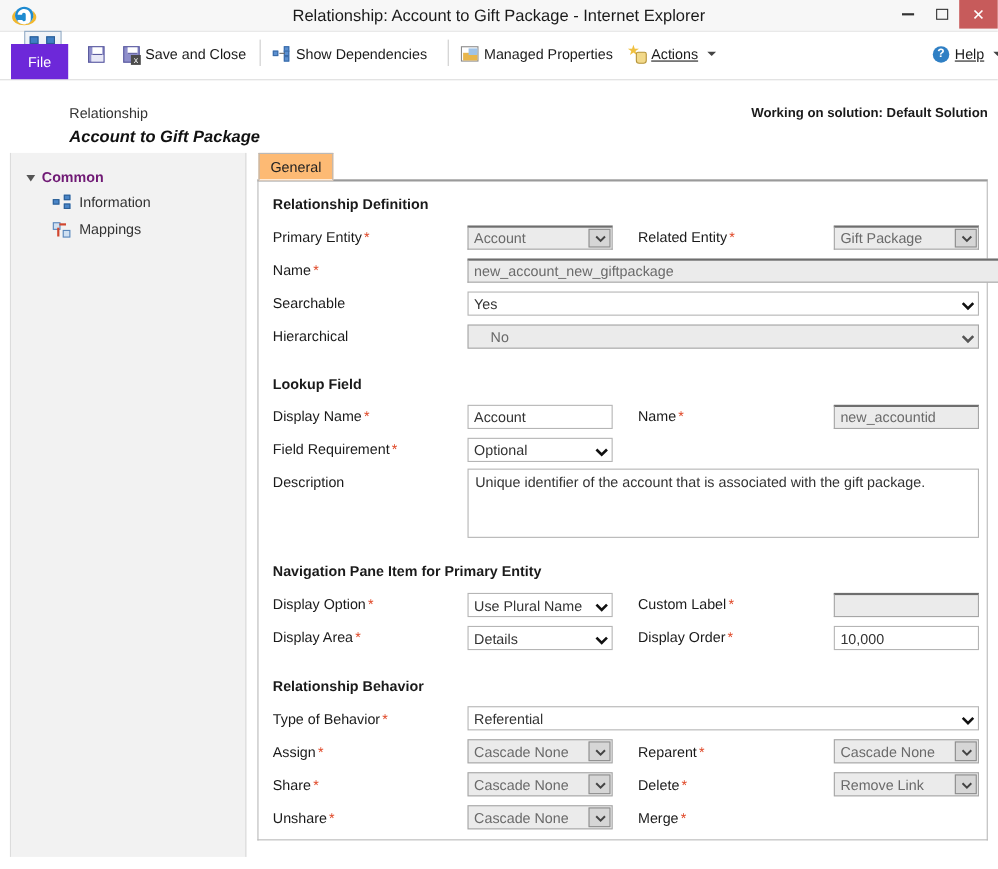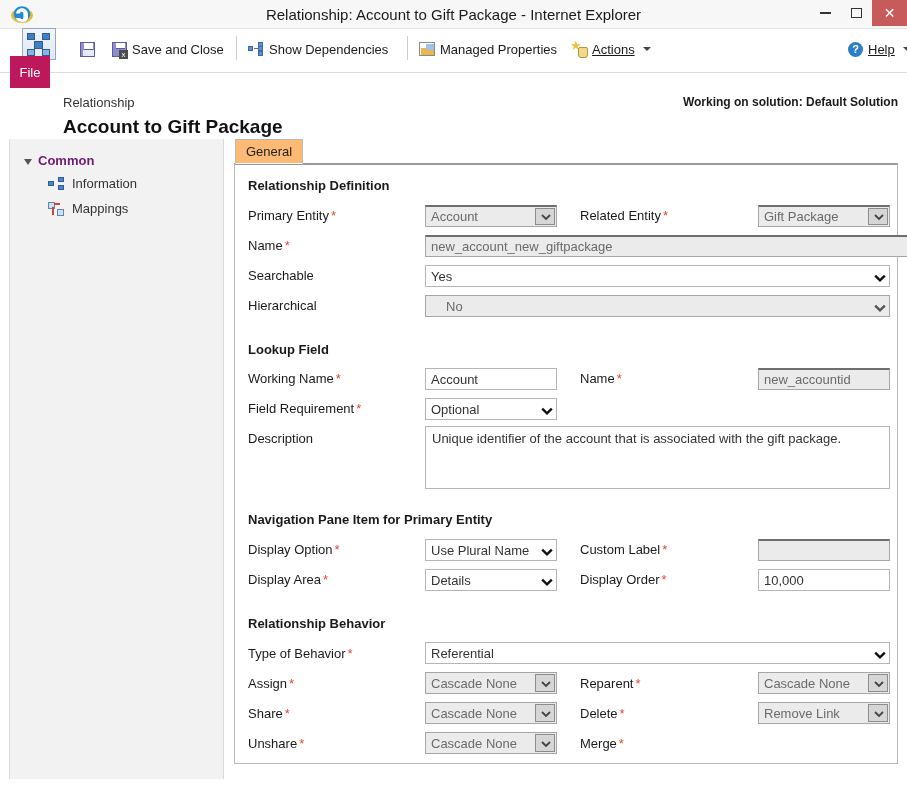--- a/index.html
+++ b/index.html
@@ -37,22 +37,22 @@
   .glyph-min { display:block; width:11px; height:2px; background:#333; }
   .glyph-max { display:block; width:11px; height:10px; border:1.6px solid #333; }
 
   
   .ribbon {
     position: absolute; left: 0; top: 29px; width: 907px; height: 44px;
     background: #ffffff;
     border-bottom: 1px solid #dcdcdc;
   }
   .file-tab {
-    position: absolute; left: 10px; top: 56px; width: 40px; height: 32px;
-    background: #be185d; color: #fff;
+    position: absolute; left: 10px; top: 40px; width: 52px; height: 32px;
+    background: #6d28d9; color: #fff;
     font-size: 13px; display:flex; align-items:center; justify-content:center;
     z-index: 3;
   }
   .cmd {
     position: absolute; top: 34px; height: 30px;
     display: flex; align-items: center; gap: 5px;
     font-size: 13px; color: #1a1a1a; white-space: nowrap;
     cursor: default;
   }
   .cmd .lbl { line-height: 1; }
@@ -107,21 +107,21 @@
   .hdr-icon i { position:absolute; background:#3f7fc4; border:1px solid #2a5d96; display:block; }
   .hdr-icon i:nth-child(1){ left:4px; top:4px; width:8px; height:7px; }
   .hdr-icon i:nth-child(2){ left:19px; top:4px; width:8px; height:7px; }
   .hdr-icon i:nth-child(3){ left:11px; top:12px; width:9px; height:8px; }
   .hdr-icon i:nth-child(4){ left:4px; top:20px; width:8px; height:7px; background:#8ab4e0; }
   .hdr-icon i:nth-child(5){ left:19px; top:20px; width:8px; height:7px; background:#8ab4e0;}
   .hdr-sub {
     position: absolute; left: 63px; top: 95px; font-size: 13px; color: #333;
   }
   .hdr-title {
-    position: absolute; left: 63px; top: 116px; font-size: 19px; font-weight: bold; color: #111;
+    position: absolute; left: 63px; top: 116px; font-size: 15px; font-weight: bold; color: #111; font-style: italic;
   }
   .hdr-solution {
     position: absolute; right: 9px; top: 95px; font-size: 12px; font-weight: bold; color: #1a1a1a;
   }
 
   
   .leftnav {
     position: absolute; left: 10px; top: 139px; width: 214px; height: 640px;
     background: #f2f2f2;
     border-right: 1px solid #d9d9d9;
@@ -370,21 +370,21 @@
             <svg viewBox="0 0 10 10" width="12" height="12">
               <path d="M1 3 L5 7 L9 3" stroke="#555" stroke-width="2" fill="none"></path>
             </svg>
           </span>
         </span>
     </div>
 
     <div class="sect-title" style="top:177px;">Lookup Field</div>
 
     <div class="flabel" style="left:13px; top:206px;">
-      <span>Working Name</span><span class="req">*</span>
+      <span>Display Name</span><span class="req">*</span>
     </div>
     <div class="ctl" style="left:190px; top:203px; width:132px;">
       <span>Account</span>
     </div>
 
     <div class="flabel" style="left:345px; top:206px;">
       <span>Name</span><span class="req">*</span>
     </div>
     <div class="ctl disabled" style="left:523px; top:203px; width:132px;">
       <span>new_accountid</span>

